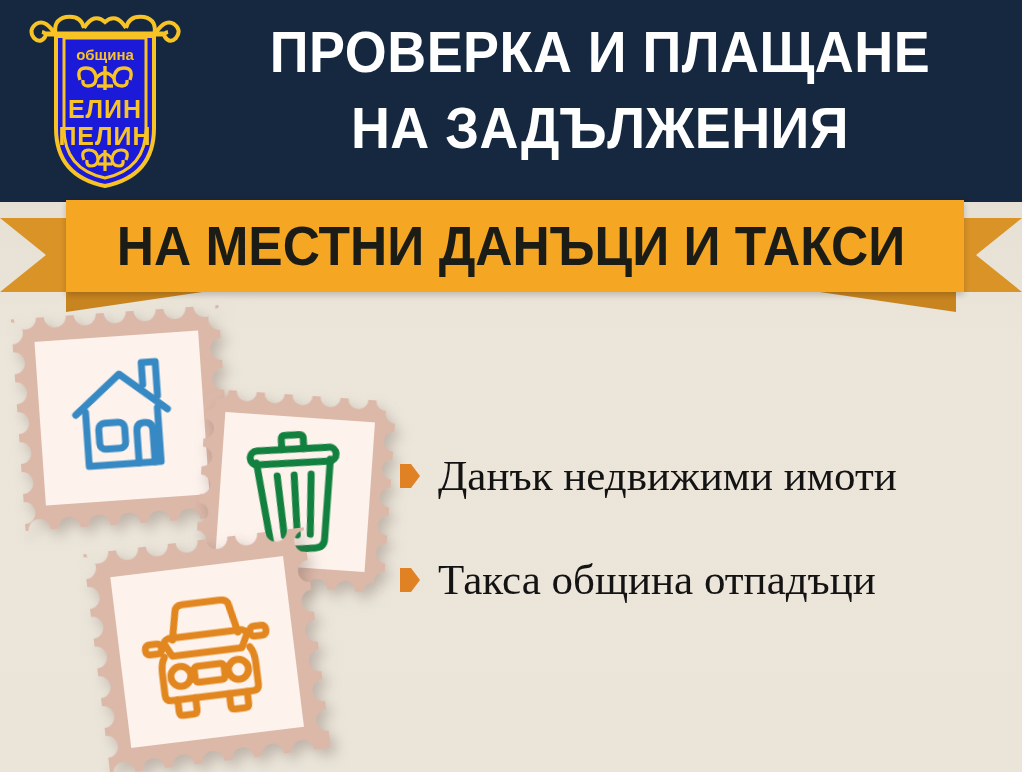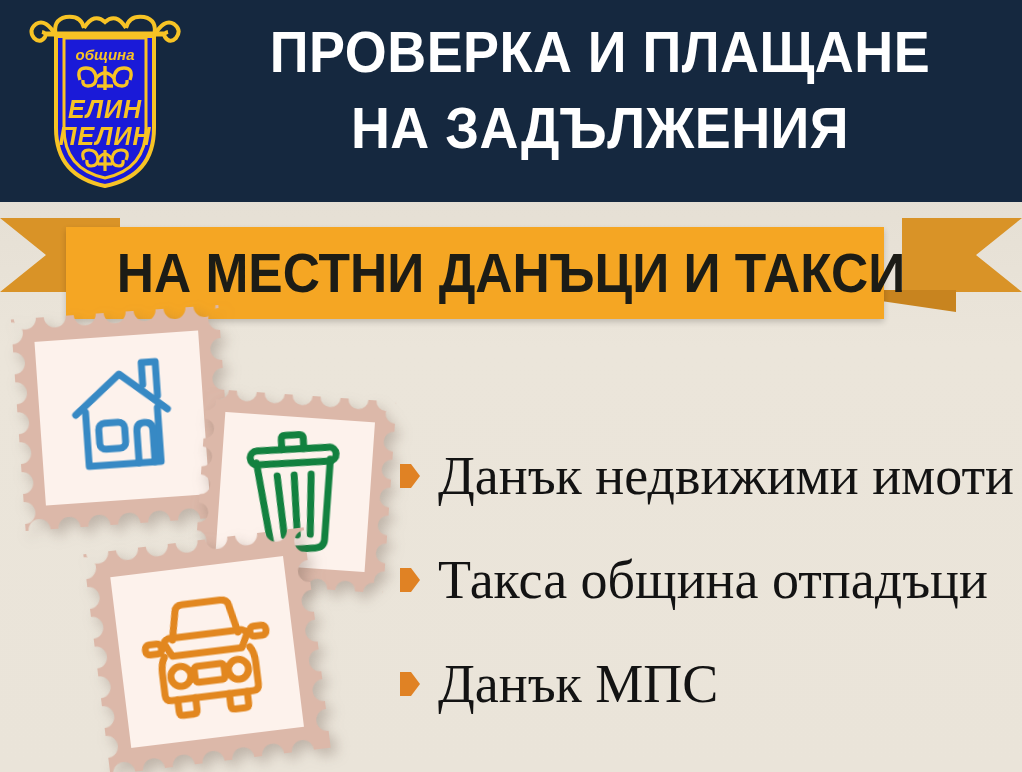--- a/index.html
+++ b/index.html
@@ -24,21 +24,21 @@
   .header-band {
     position: absolute;
     left: 0; top: 0;
     width: 1022px;
     height: 202px;
     background: #15283f;
   }
   .emblem {
     position: absolute;
     left: 26px; top: 8px;
-    width: 158px; height: 182px; font-style: italic;
+    width: 158px; height: 182px;
   }
   .header-title {
     position: absolute;
     left: 190px; top: 14px;
     width: 820px;
     text-align: center;
     color: #ffffff;
     font-family: "Liberation Sans Narrow", "Liberation Sans", sans-serif;
     font-weight: bold;
     font-size: 58px;
@@ -77,25 +77,24 @@
     left: 66px;
     clip-path: polygon(0 0, 150px 0, 0 22px);
   }
   .ribbon-fold.right {
     right: 66px;
     clip-path: polygon(0 0, 150px 0, 150px 22px);
   }
   .ribbon-main {
     position: absolute;
     left: 66px; top: 200px;
-    width: 818px;
+    width: 898px;
     height: 92px;
     background: #f5a623;
     box-shadow: 0 3px 6px rgba(0,0,0,0.18);
-    margin-top: 27px;
   }
   .ribbon-text {
     position: absolute;
     left: 0; top: 0;
     width: 890px;
     height: 92px;
     line-height: 92px;
     text-align: center;
     color: #1c1c16;
     font-family: "Liberation Sans Narrow", "Liberation Sans", sans-serif;
@@ -122,21 +121,21 @@
   .bullet-marker {
     width: 20px;
     height: 24px;
     flex: 0 0 20px;
     background: #e08224;
     clip-path: polygon(0 0, 11px 0, 20px 12px, 11px 24px, 0 24px);
     margin-right: 18px;
   }
   .bullet-text {
     font-family: "Liberation Serif", "DejaVu Serif", serif;
-    font-size: 54px;
+    font-size: 43px;
     color: #131313;
     line-height: 48px;
     white-space: nowrap;
     text-align: right;
   }
 </style>
 </head>
 <body>
 
 <div id="poster">
@@ -353,20 +352,16 @@
     <div class="bullet-row">
       <span class="bullet-marker"></span>
       <span class="bullet-text">Данък недвижими имоти</span>
     </div>
 
     <div class="bullet-row">
       <span class="bullet-marker"></span>
       <span class="bullet-text">Такса община отпадъци</span>
     </div>
 
-    <div class="bullet-row">
-      <span class="bullet-marker"></span>
-      <span class="bullet-text">Данък МПС</span>
-    </div>
 
   </div>
 
 </div>
 
 </body></html>

